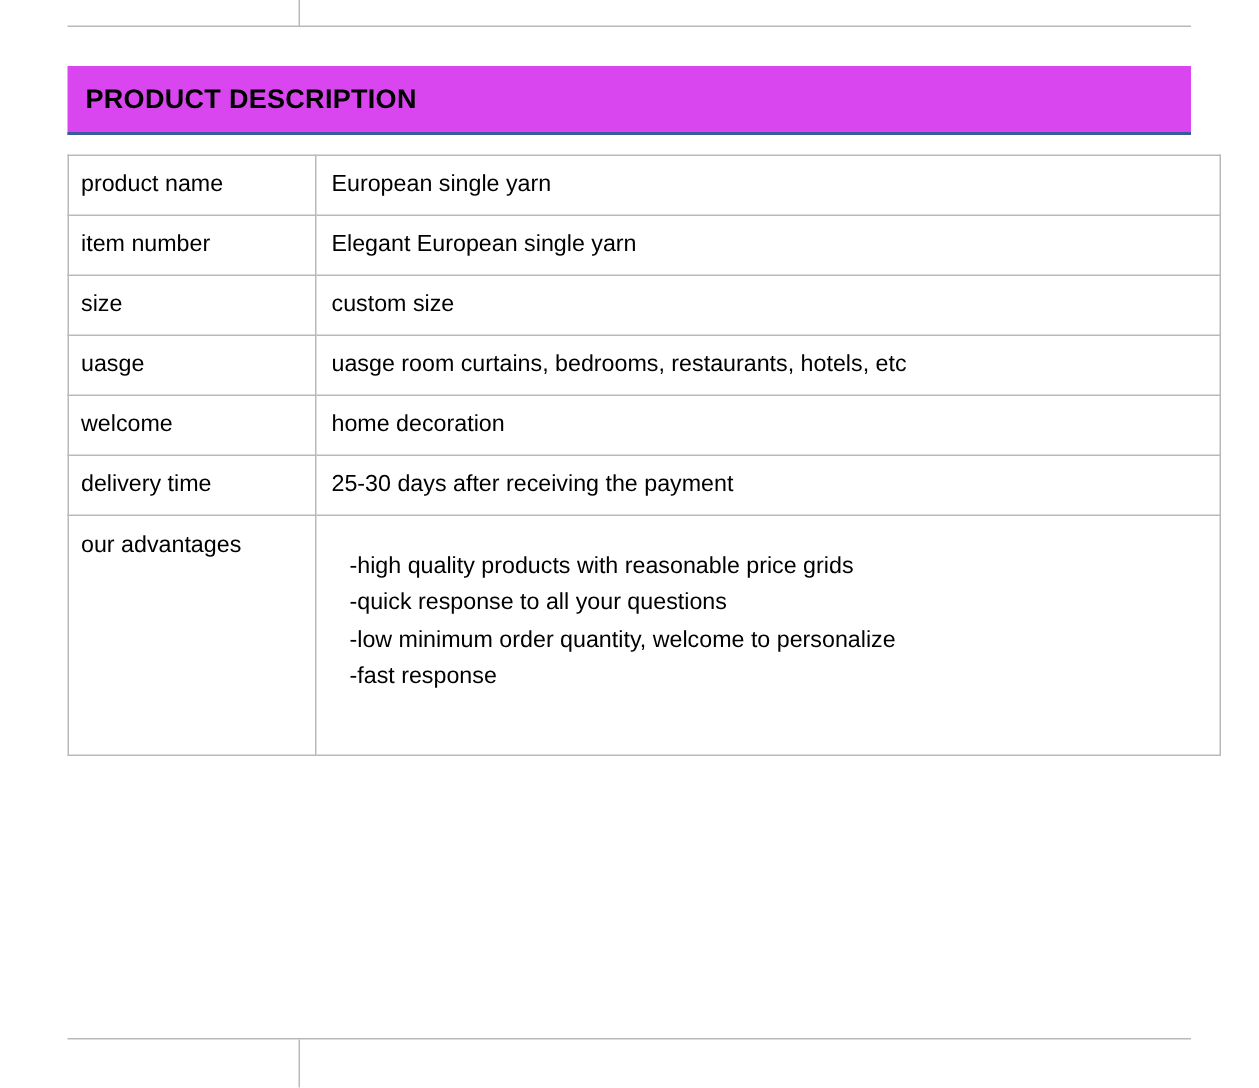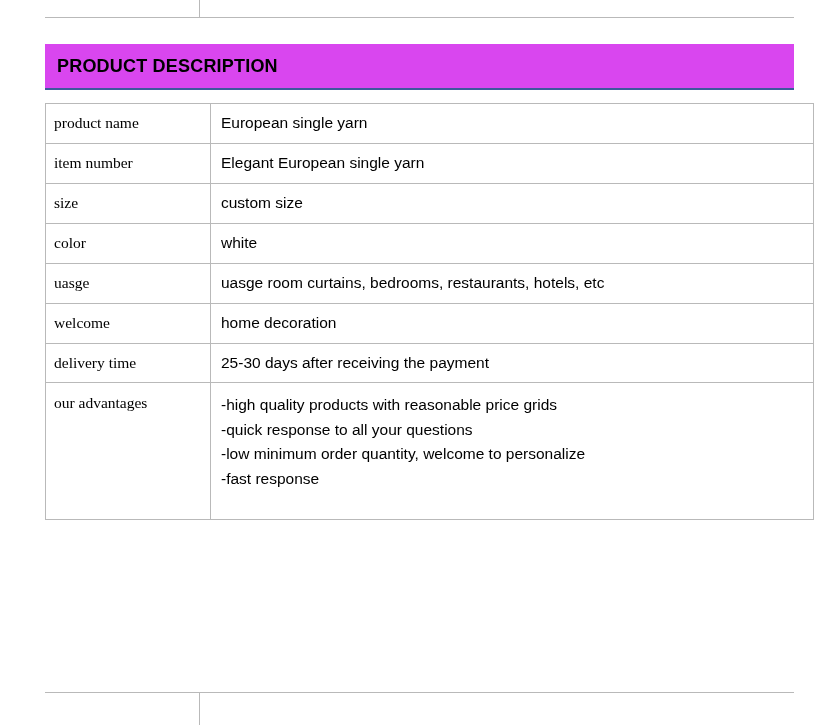--- a/index.html
+++ b/index.html
@@ -95,35 +95,34 @@
   .spec-table td {
     border: 1px solid #b9b9b9;
     font-size: 15.5px;
     vertical-align: middle;
     padding: 0;
   }
   .spec-table td.k {
     width: 156px;
     padding: 9px 0 9px 8px;
     line-height: 1.35;
-    font-family: Liberation Serif, serif;
   }
   .spec-table td.v {
     width: 592px;
     padding: 9px 0 9px 10px;
     line-height: 1.35;
   }
   .spec-table tr.tall td.k,
   .spec-table tr.tall td.v {
     vertical-align: top;
     padding-top: 10px;
     padding-bottom: 28px;
   }
   .adv-list {
-    margin: 0;
+    margin: 12px;
     padding: 0;
     list-style: none;
   }
   .adv-list li {
     line-height: 1.58;
     white-space: pre;
   }
 </style>
 </head>
 <body>
@@ -146,24 +145,20 @@
       </tr>
       <tr>
         <td class="k">item number</td>
         <td class="v">Elegant European single yarn</td>
       </tr>
       <tr>
         <td class="k">size</td>
         <td class="v">custom size</td>
       </tr>
       <tr>
-        <td class="k">color</td>
-        <td class="v">white</td>
-      </tr>
-      <tr>
         <td class="k">uasge</td>
         <td class="v">uasge room curtains, bedrooms, restaurants, hotels, etc</td>
       </tr>
       <tr>
         <td class="k">welcome</td>
         <td class="v">home decoration</td>
       </tr>
       <tr>
         <td class="k">delivery time</td>
         <td class="v">25-30 days after receiving the payment</td>

